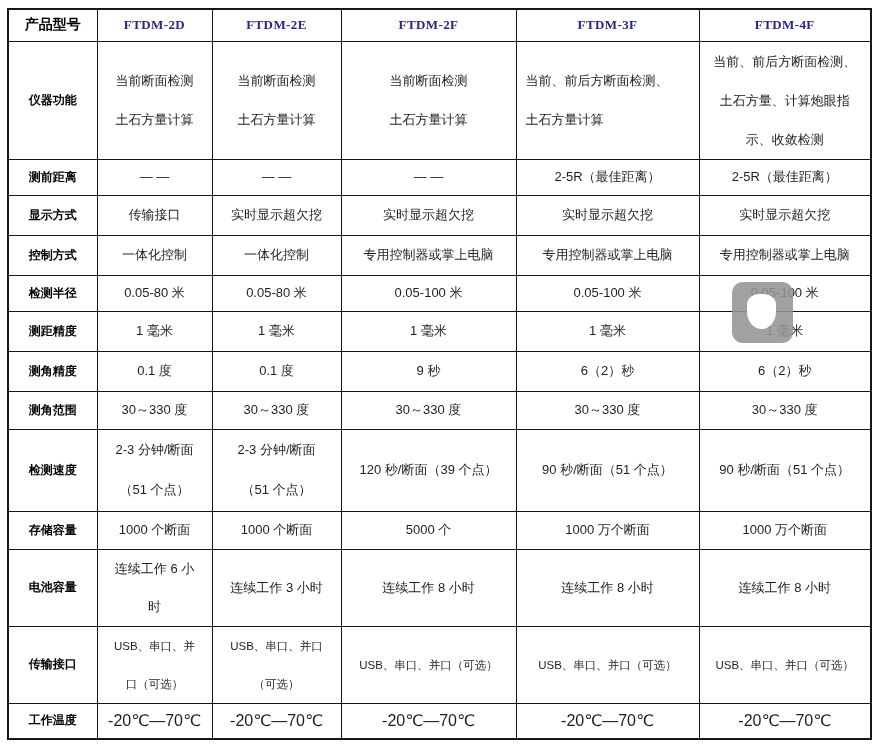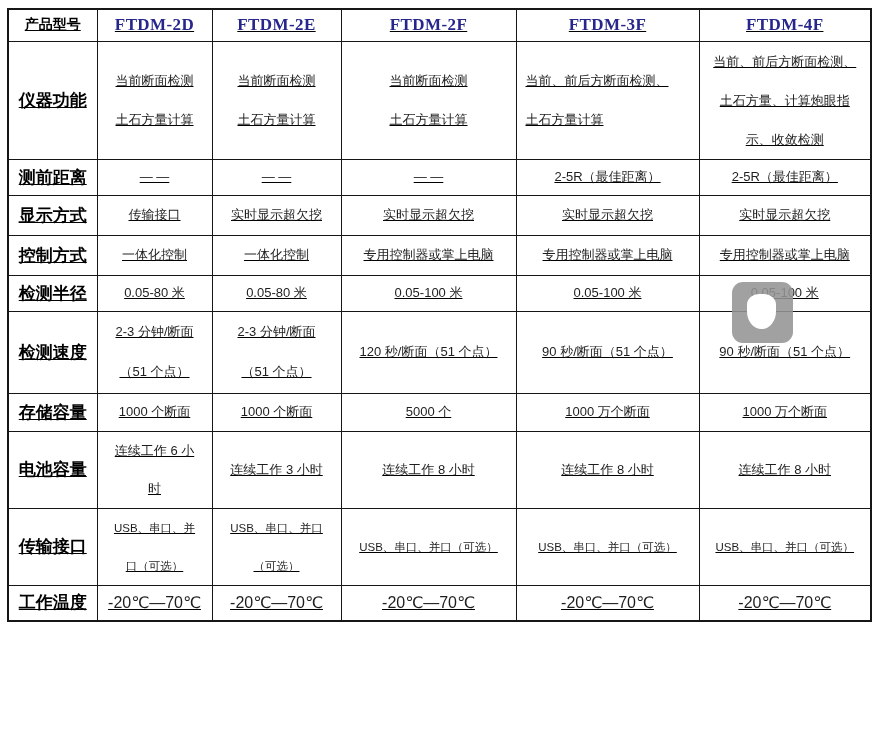--- a/index.html
+++ b/index.html
@@ -4,35 +4,34 @@
 <style>
   html,body{margin:0;padding:0;background:#ffffff;}
   .stage{
     position:relative;width:877px;height:750px;background:#ffffff;overflow:hidden;
     font-family:"Liberation Sans","DejaVu Sans",sans-serif;
   }
   table.spec{
     position:absolute;left:7px;top:8px;
     border-collapse:collapse;table-layout:fixed;background:#fff;
     border:2px solid #161616;
-    text-decoration:underline;
   }
   table.spec th,table.spec td{
     border:1px solid #161616;
     text-align:center;vertical-align:middle;
     white-space:pre-line;overflow:hidden;
     padding:0 3px;box-sizing:border-box;
   }
   thead th{height:32px;}
   th.corner{font-size:14px;font-weight:700;color:#000;}
   th.model{
     font-family:"Liberation Serif","DejaVu Serif",serif;
-    font-size:17px;font-weight:700;color:#26268C;letter-spacing:.4px;
+    font-size:13px;font-weight:700;color:#26268C;letter-spacing:.4px;
   }
-  tbody th.rlabel{font-size:17px;font-weight:700;color:#000;}
+  tbody th.rlabel{font-size:12px;font-weight:700;color:#000;}
   tbody td{font-size:13px;color:#1e1e1e;line-height:1.5;}
   tr.r0 td{line-height:39px;}
   tr.r0 td.c3{text-align:left;padding-left:9px;}
   tr.r8 td{line-height:40px;}
   tr.r10 td{line-height:38px;}
   tr.r11 td{line-height:38px;font-size:11.5px;}
   tr.r12 td{font-size:16px;}
   
   .overlay{
     position:absolute;left:732px;top:282px;width:61px;height:61px;
@@ -109,27 +108,51 @@
           <td class="c4">专用控制器或掌上电脑</td>
         </tr>
         <tr class="r4" style="height: 36px; margin-left: 19px;">
           <th class="rlabel">检测半径</th>
           <td class="c0">0.05-80 米</td>
           <td class="c1">0.05-80 米</td>
           <td class="c2">0.05-100 米</td>
           <td class="c3">0.05-100 米</td>
           <td class="c4">0.05-100 米</td>
         </tr>
+        <tr class="r5" style="height: 40px;">
+          <th class="rlabel">测距精度</th>
+          <td class="c0">1 毫米</td>
+          <td class="c1">1 毫米</td>
+          <td class="c2">1 毫米</td>
+          <td class="c3">1 毫米</td>
+          <td class="c4">1 毫米</td>
+        </tr>
+        <tr class="r6" style="height: 40px;">
+          <th class="rlabel">测角精度</th>
+          <td class="c0">0.1 度</td>
+          <td class="c1">0.1 度</td>
+          <td class="c2">9 秒</td>
+          <td class="c3">6（2）秒</td>
+          <td class="c4">6（2）秒</td>
+        </tr>
+        <tr class="r7" style="height: 38px;">
+          <th class="rlabel">测角范围</th>
+          <td class="c0">30～330 度</td>
+          <td class="c1">30～330 度</td>
+          <td class="c2">30～330 度</td>
+          <td class="c3">30～330 度</td>
+          <td class="c4">30～330 度</td>
+        </tr>
         <tr class="r8" style="height: 82px;">
           <th class="rlabel">检测速度</th>
           <td class="c0">2-3 分钟/断面
 （51 个点）</td>
           <td class="c1">2-3 分钟/断面
 （51 个点）</td>
-          <td class="c2">120 秒/断面（51 个点）</td>
+          <td class="c2">120 秒/断面（39 个点）</td>
           <td class="c3">90 秒/断面（51 个点）</td>
           <td class="c4">90 秒/断面（51 个点）</td>
         </tr>
         <tr class="r9" style="height: 38px;">
           <th class="rlabel">存储容量</th>
           <td class="c0">1000 个断面</td>
           <td class="c1">1000 个断面</td>
           <td class="c2">5000 个</td>
           <td class="c3">1000 万个断面</td>
           <td class="c4">1000 万个断面</td>

